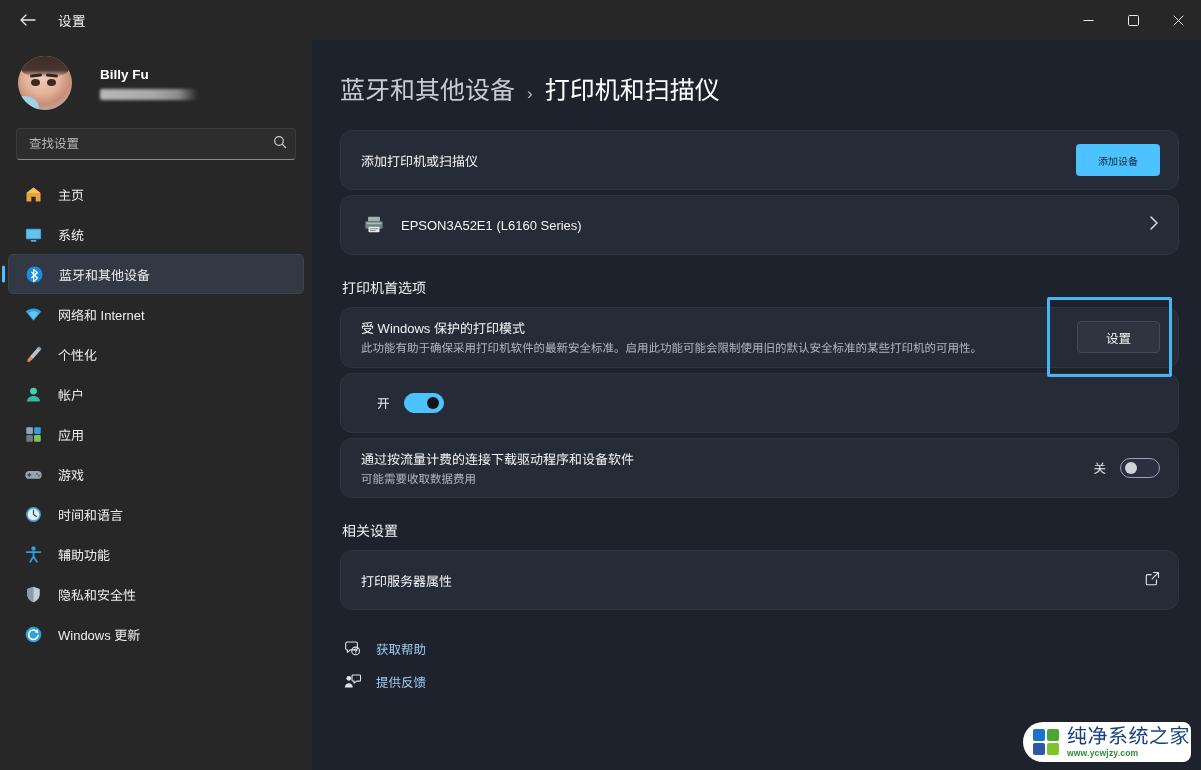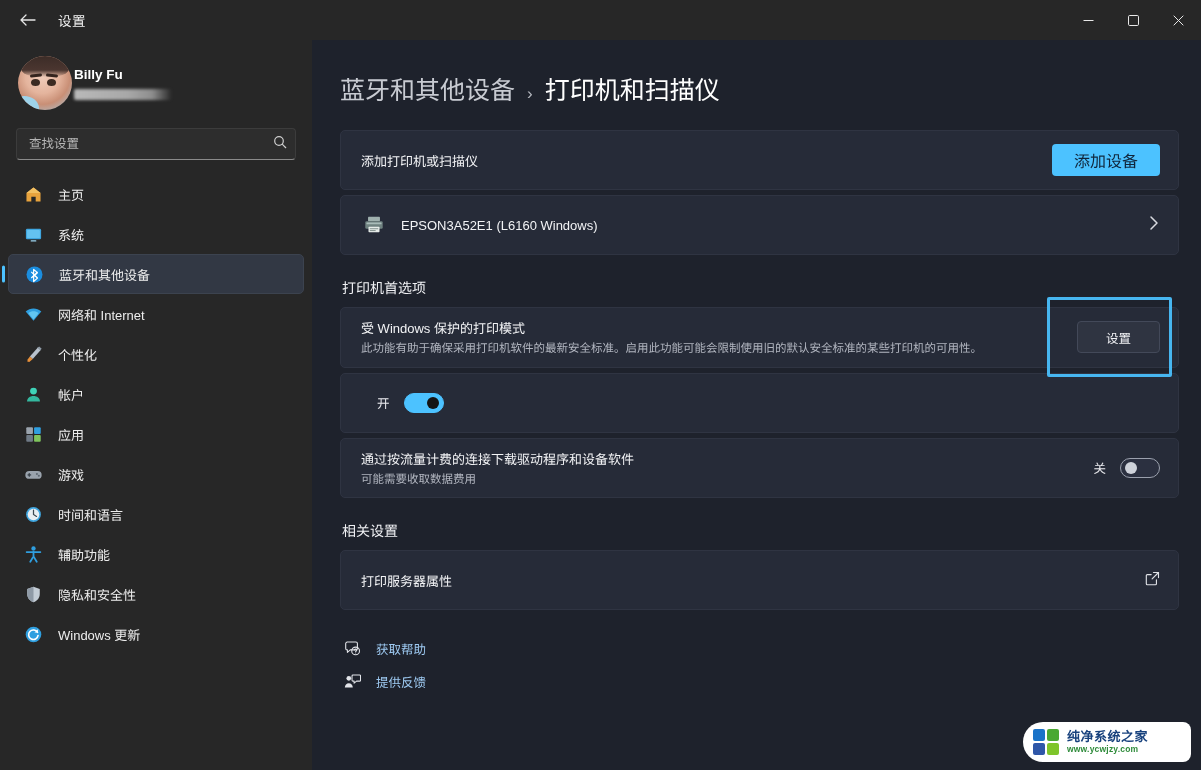--- a/index.html
+++ b/index.html
@@ -75,21 +75,21 @@
   .avatar .brow-l, .avatar .brow-r {
     position: absolute; width: 12px; height: 3px; border-radius: 3px;
     background: #34241e; top: 34%;
   }
   .avatar .brow-l { left: 22%; transform: rotate(-6deg); }
   .avatar .brow-r { left: 52%; transform: rotate(5deg); }
   .avatar .shirt {
     position: absolute; left: -8%; bottom: -12%; width: 46%; height: 38%;
     background: #9ed3ea; border-radius: 40% 60% 10% 10%;
   }
-  .profile-text { margin-left: 2px; }
+  .profile-text { margin-left: 28px; }
   .profile-name { font-size: 13.5px; font-weight: bold; color: #ffffff; }
   .profile-mail-blur {
     margin-top: 7px; width: 98px; height: 11px; border-radius: 2px;
     background: linear-gradient(90deg,#b9b9b9 0%, #a8a8a8 55%, #8d8d8d 80%, rgba(120,120,120,0) 100%);
     filter: blur(1.6px);
   }
   .search-wrap { padding: 6px 16px 10px 16px; }
   .search-box {
     height: 32px; background: #2d2d2d;
     border: 1px solid #3c3c3c; border-bottom: 1px solid #8a8a8a;
@@ -140,38 +140,38 @@
     display: flex; align-items: baseline; gap: 12px;
     padding: 30px 0 24px 0;
   }
   .bc-parent { font-size: 25px; color: #c8cbd2; }
   .bc-sep { font-size: 17px; color: #b6b9c0; }
   .bc-current { font-size: 25px; color: #ffffff; }
 
   .card {
     background: #262b38;
     border: 1px solid #2f3442;
-    border-radius: 5px;
+    border-radius: 12px;
     margin-bottom: 5px;
   }
   .row {
     display: flex; align-items: center;
     min-height: 58px;
     padding: 10px 18px 10px 20px;
   }
   .row-main { flex: 1; min-width: 0; }
   .row-title { font-size: 13px; color: #f2f3f5; }
   .row-sub { font-size: 11.5px; color: #b2b6c0; margin-top: 4px; line-height: 1.35; }
   .row-right { display: flex; align-items: center; gap: 14px; margin-left: 16px; }
 
   .accent-btn {
     background: #4cc2ff; color: #10253a;
     border: 0; border-radius: 4px;
     height: 32px; padding: 0 22px;
-    font-size: 16px; cursor: pointer;
+    font-size: 10px; cursor: pointer;
     font-family: Liberation Sans, sans-serif;
   }
   .neutral-btn {
     background: #2f3441; color: #f0f1f4;
     border: 1px solid #434959; border-radius: 4px;
     height: 32px; padding: 0 28px;
     font-size: 12.5px; cursor: pointer;
     font-family: "Liberation Sans", "DejaVu Sans", sans-serif;
   }
 
@@ -233,21 +233,21 @@
     z-index: 20;
   }
   .wm-logo { width: 26px; height: 26px; display: grid;
     grid-template-columns: 1fr 1fr; grid-template-rows: 1fr 1fr; gap: 2px; }
   .wm-logo i { display: block; border-radius: 2px; }
   .wm-logo i:nth-child(1){ background:#1a73c8; }
   .wm-logo i:nth-child(2){ background:#4aa832; }
   .wm-logo i:nth-child(3){ background:#2f57a8; }
   .wm-logo i:nth-child(4){ background:#7ec52a; }
   .wm-text { display: flex; flex-direction: column; line-height: 1.05; }
-  .wm-title { font-size: 13px; font-weight: bold; color: #17417d; letter-spacing: .5px; }
+  .wm-title { font-size: 20px; font-weight: normal; color: #17417d; letter-spacing: .5px; }
   .wm-url { font-size: 8.5px; font-weight: bold; color: #2e8b3a; letter-spacing: .2px; margin-top: 2px; }
 </style>
 </head>
 <body>
 
 <div class="window">
 
   <div class="titlebar">
     <div class="titlebar-left">
       <div class="back-btn">
@@ -467,21 +467,21 @@
             <svg width="22" height="22" viewBox="0 0 24 24">
               <rect x="5.5" y="3" width="13" height="5" rx="0.8" fill="#9fb0ae"></rect>
               <rect x="2.5" y="8" width="19" height="8.2" rx="1.4" fill="#6f8280"></rect>
               <rect x="3.8" y="9.2" width="16.4" height="2" rx=".6" fill="#a9bcb9"></rect>
               <rect x="6" y="14" width="12" height="6" rx=".8" fill="#e6ece9"></rect>
               <rect x="7.4" y="15.6" width="9.2" height="1" fill="#7b8a88"></rect>
               <rect x="7.4" y="17.6" width="6.4" height="1" fill="#7b8a88"></rect>
             </svg>
           </span>
           <div class="row-main">
-            <div class="row-title">EPSON3A52E1 (L6160 Windows)</div>
+            <div class="row-title">EPSON3A52E1 (L6160 Series)</div>
           </div>
           <div class="row-right">
             <span class="chev">
               <svg width="11" height="16" viewBox="0 0 11 16" fill="none" stroke-width="1.5" stroke-linecap="round" stroke-linejoin="round">
                 <path d="M2 2l6 6-6 6"></path>
               </svg>
             </span>
           </div>
         </div>
       </div>

